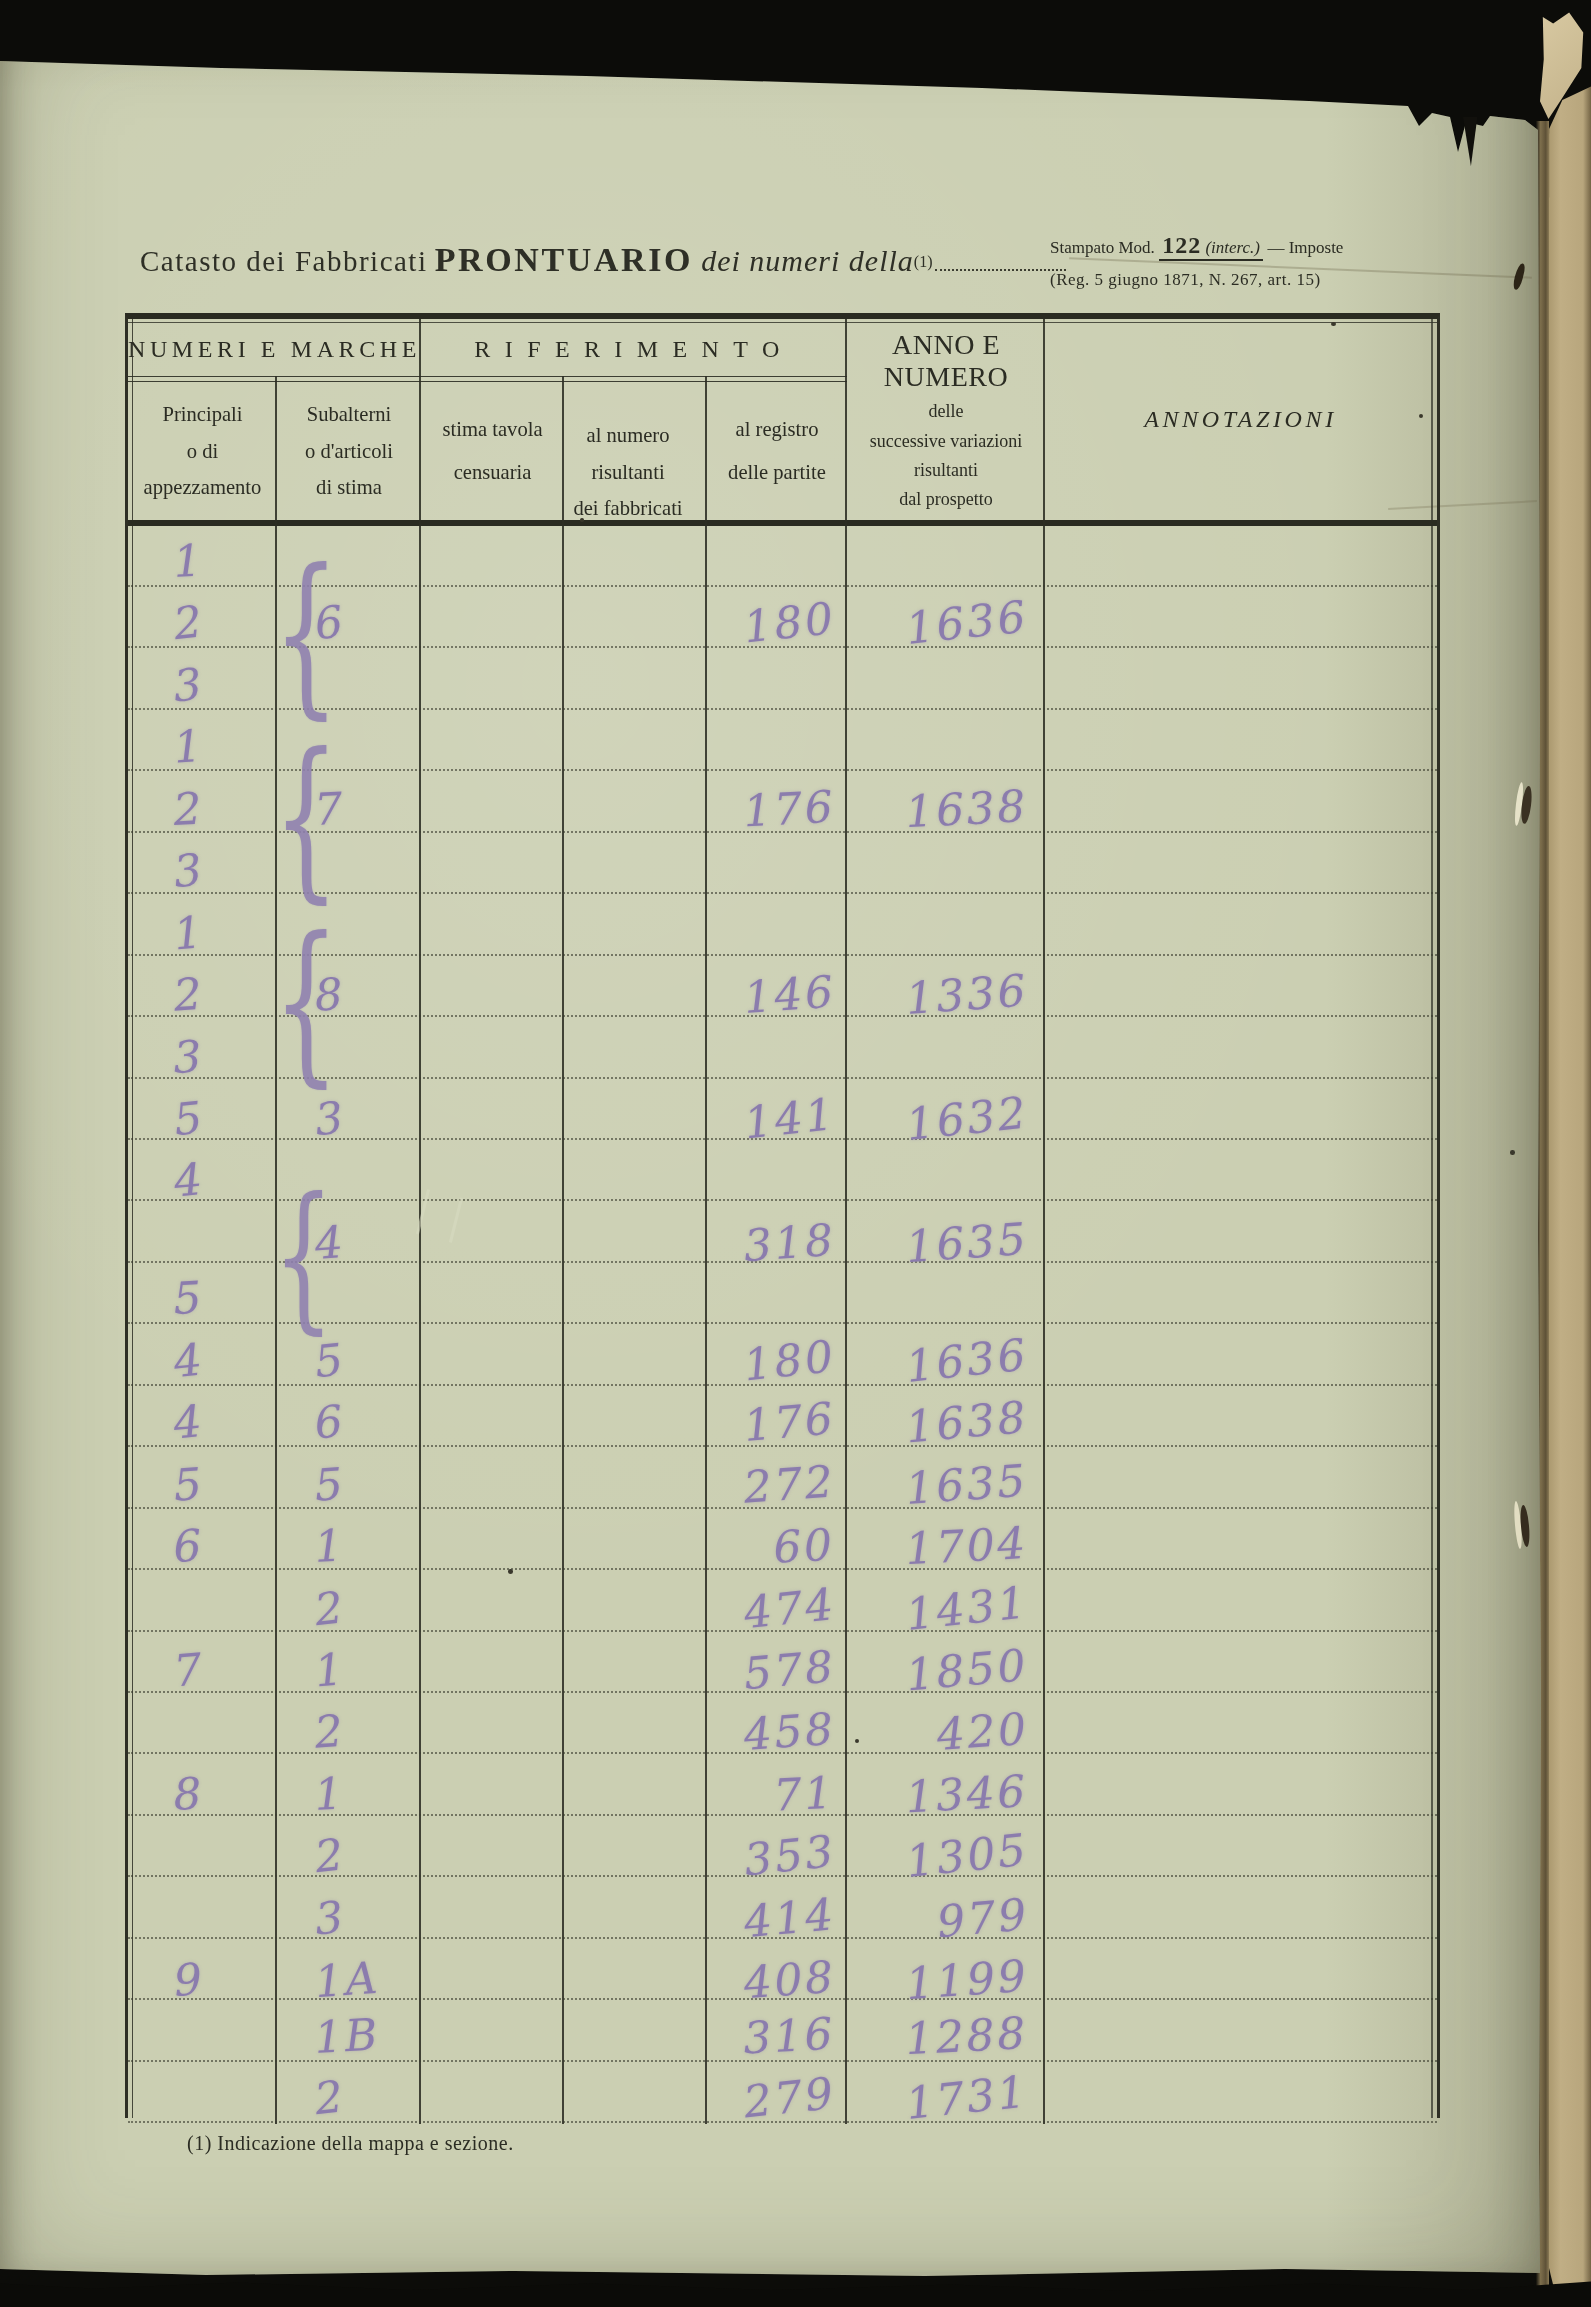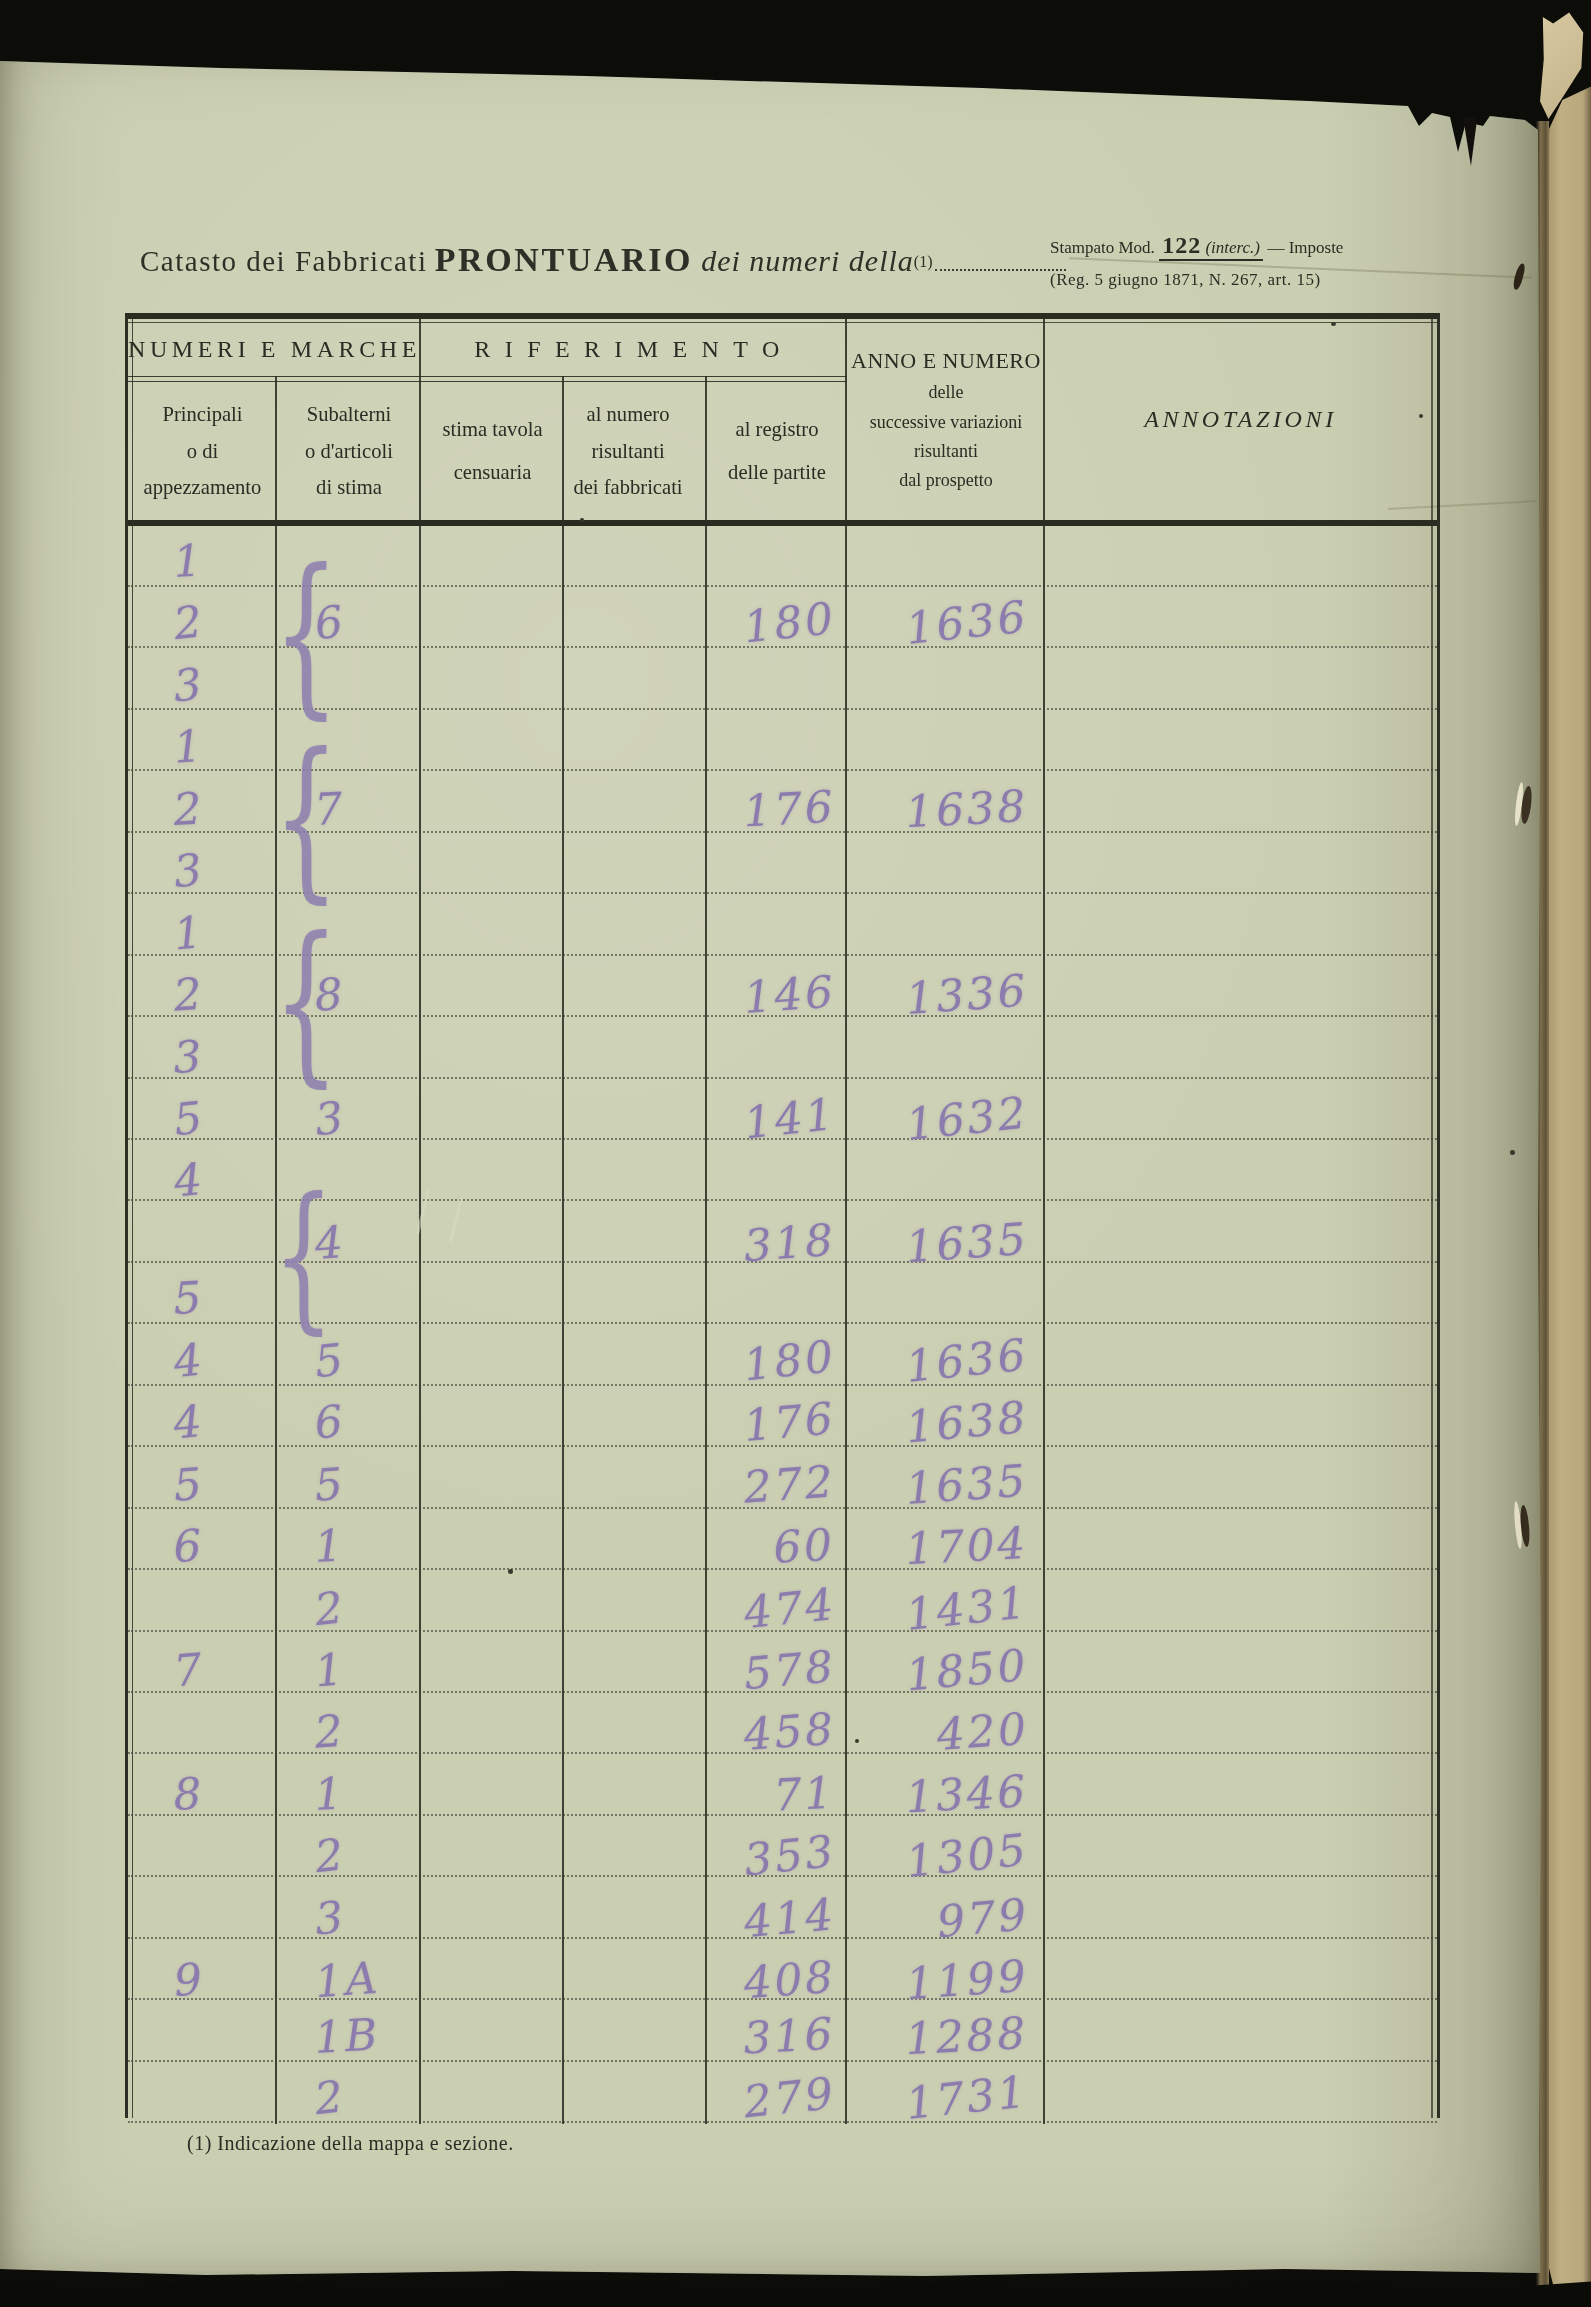--- a/index.html
+++ b/index.html
@@ -73,33 +73,33 @@
 
   .vline{position:absolute;width:2.1px;background:rgba(44,46,35,.88);}
   .v-sub{top:57px;height:1748px;}
   .v-full{top:0;height:1805px;}
 
   .hdr-cell{position:absolute;text-align:center;color:#2b2c23;}
   .hdr-numeri{left:0;top:0;width:293px;height:57px;line-height:61px;font-size:24px;letter-spacing:4.6px;}
   .hdr-rif{left:293px;top:0;width:426px;height:57px;line-height:61px;font-size:24px;letter-spacing:14.4px;}
   .hdr-anno{left:719px;top:0;width:198px;height:201px;display:flex;flex-direction:column;
     justify-content:center;gap:8.2px;font-size:18px;}
-  .hdr-anno div:first-child{font-size:22px;letter-spacing:0.5px;}
+  .hdr-anno div:first-child{font-size:28px;letter-spacing:0.5px;}
   .hdr-annot{left:917px;top:0;width:391px;height:201px;line-height:201px;
     font-style:italic;font-size:24px;letter-spacing:3.6px;}
   .hdr-divider{position:absolute;left:0;top:57px;width:719px;height:6.2px;
     border-top:1.5px solid rgba(44,46,35,.9);border-bottom:1.5px solid rgba(44,46,35,.9);box-sizing:border-box;}
   .hdr-bottom{position:absolute;left:0;top:201px;width:100%;height:5.7px;background:#2a2b21;}
 
   .sub-cell{position:absolute;top:63px;height:138px;display:flex;flex-direction:column;
     justify-content:center;gap:13.4px;text-align:center;font-size:20.6px;color:#2b2c23;}
   .sub-1{left:0;width:149px;}
   .sub-2{left:149px;width:144px;align-items:center;}
   .sub-3{left:293px;width:143px;gap:20.6px;}
-  .sub-4{left:436px;width:128px;}
+  .sub-4{left:436px;width:128px;justify-content:flex-end;}
   .sub-5{left:579px;width:140px;gap:20.6px;}
 
   .tbody{position:absolute;left:0;top:207px;width:100%;height:1597px;}
   .row{position:absolute;left:0;width:100%;height:61px;box-sizing:border-box;
     border-bottom:2.1px dotted rgba(55,57,43,.60);display:grid;
     grid-template-columns:149px 144px 143px 143px 143px 197px 1fr;}
   .row:last-child{border-bottom:2.6px dotted rgba(45,47,35,.8);}
   .cell{position:relative;overflow:visible;}
   .c-p{padding-left:45px;}
   .c-s{padding-left:37px;}

